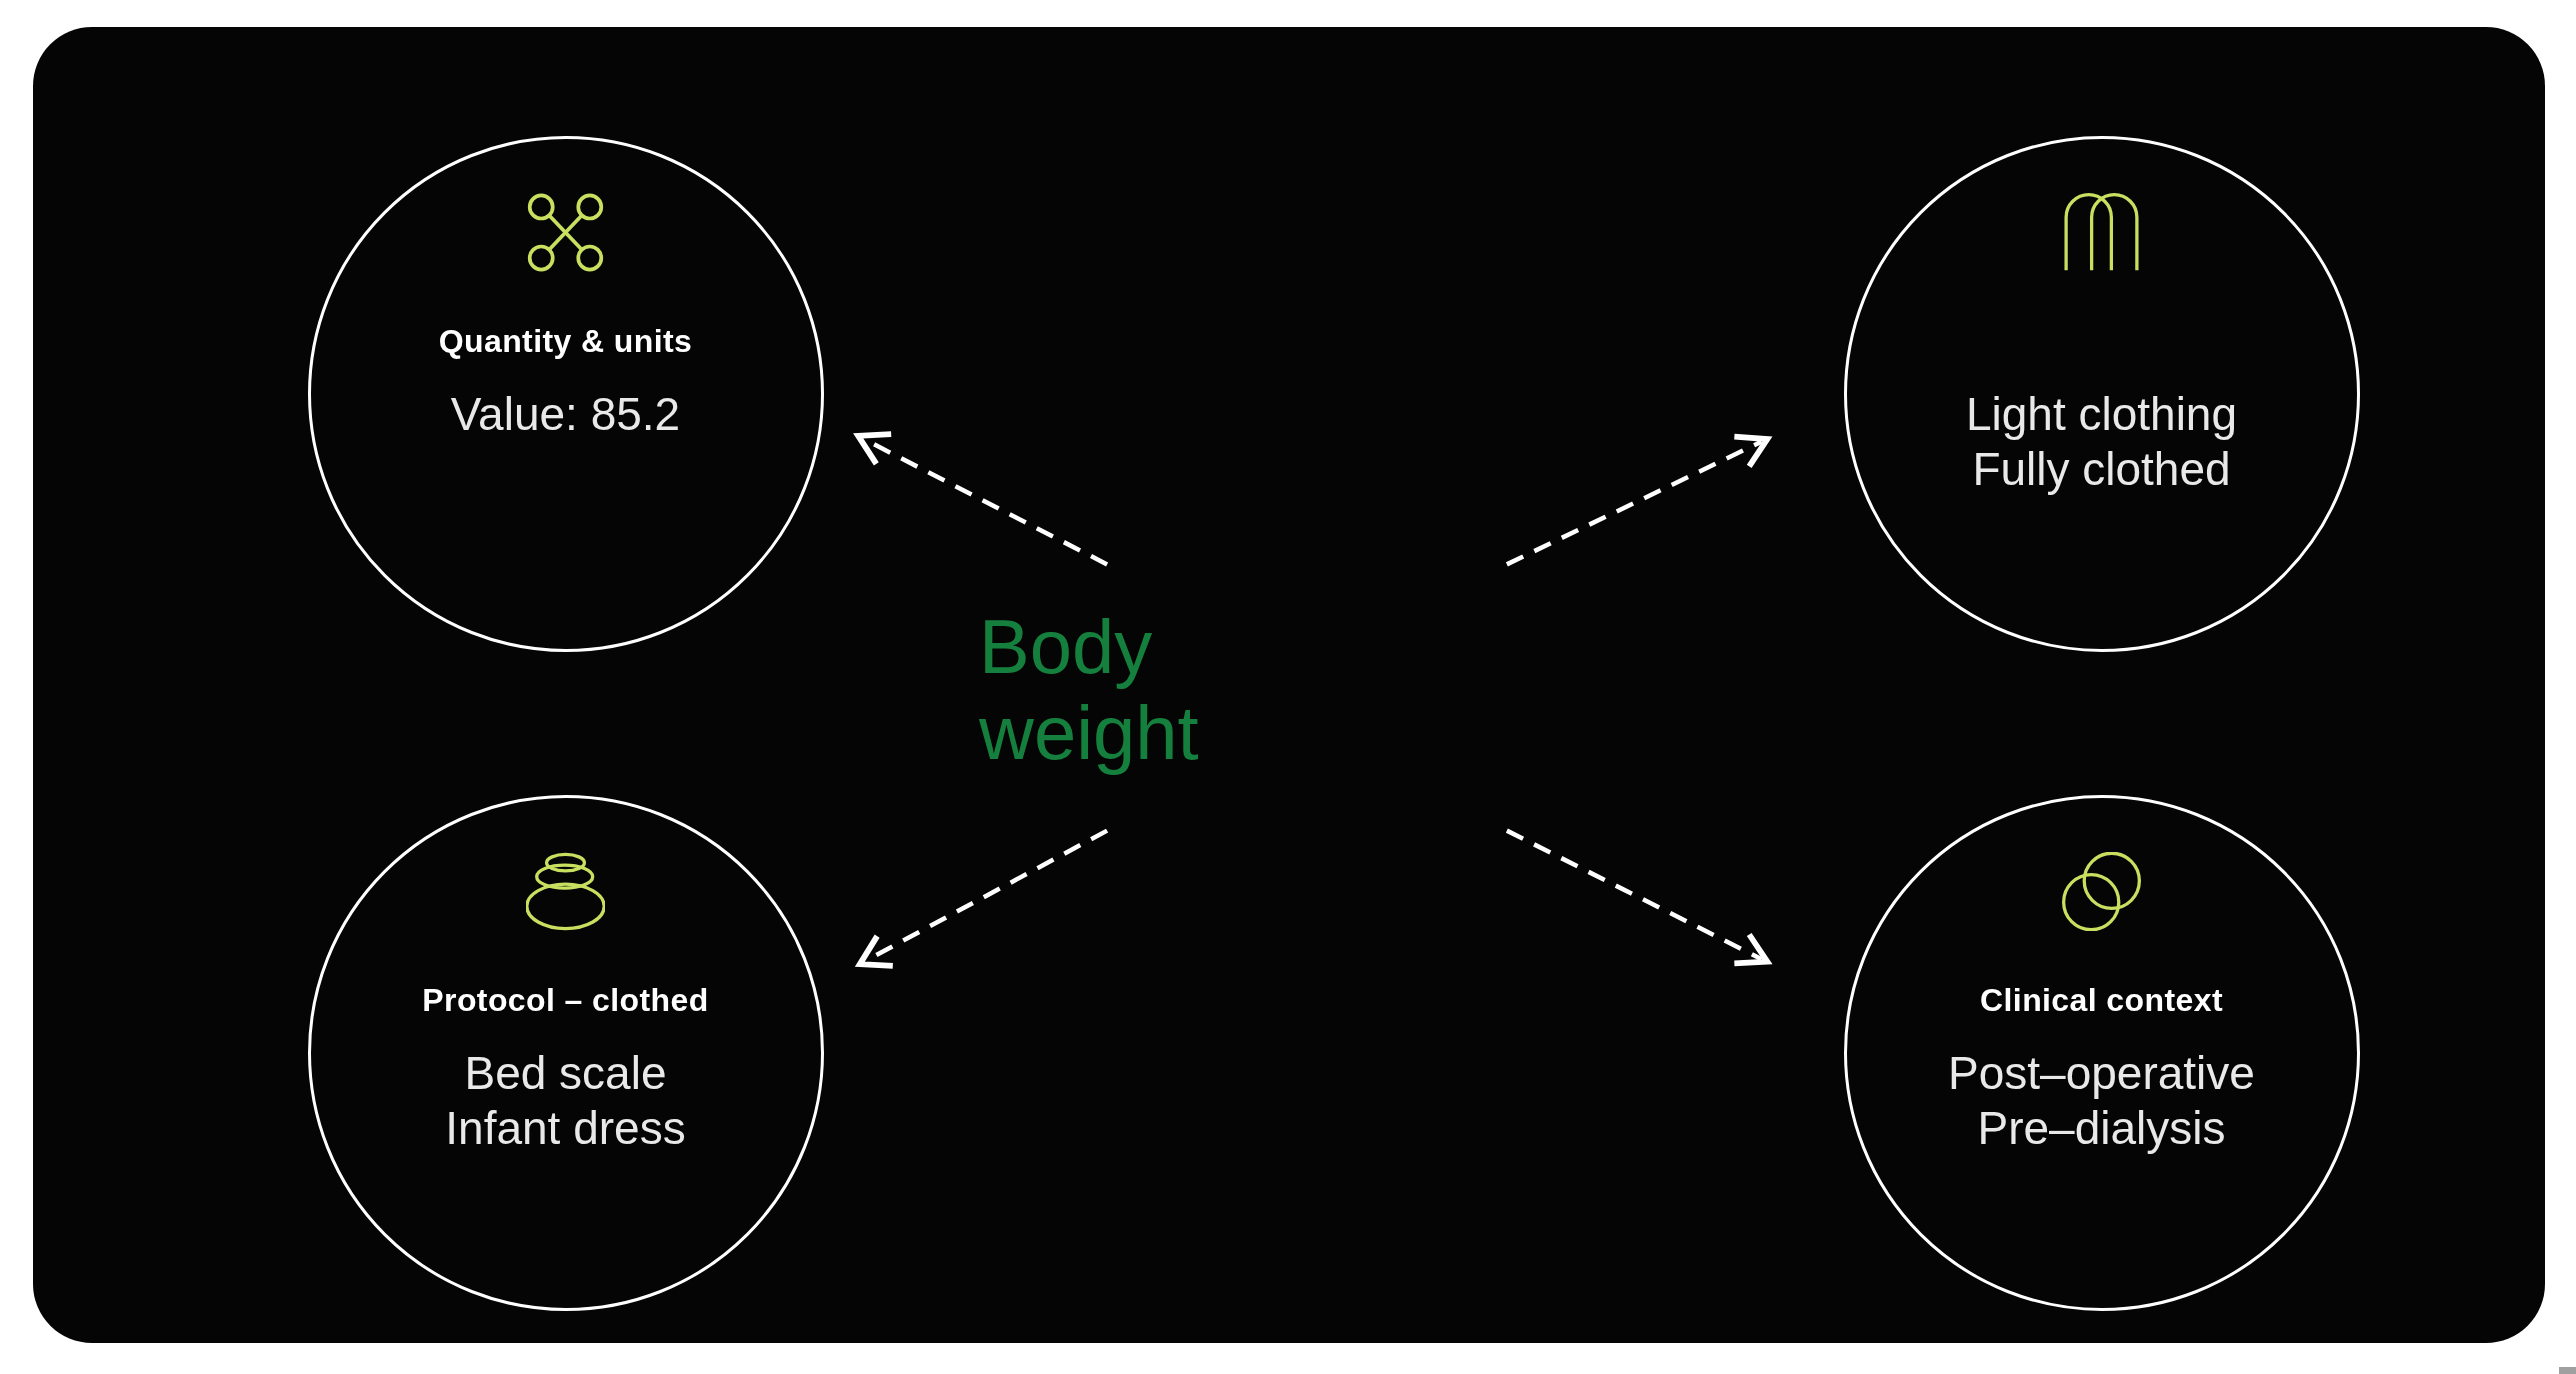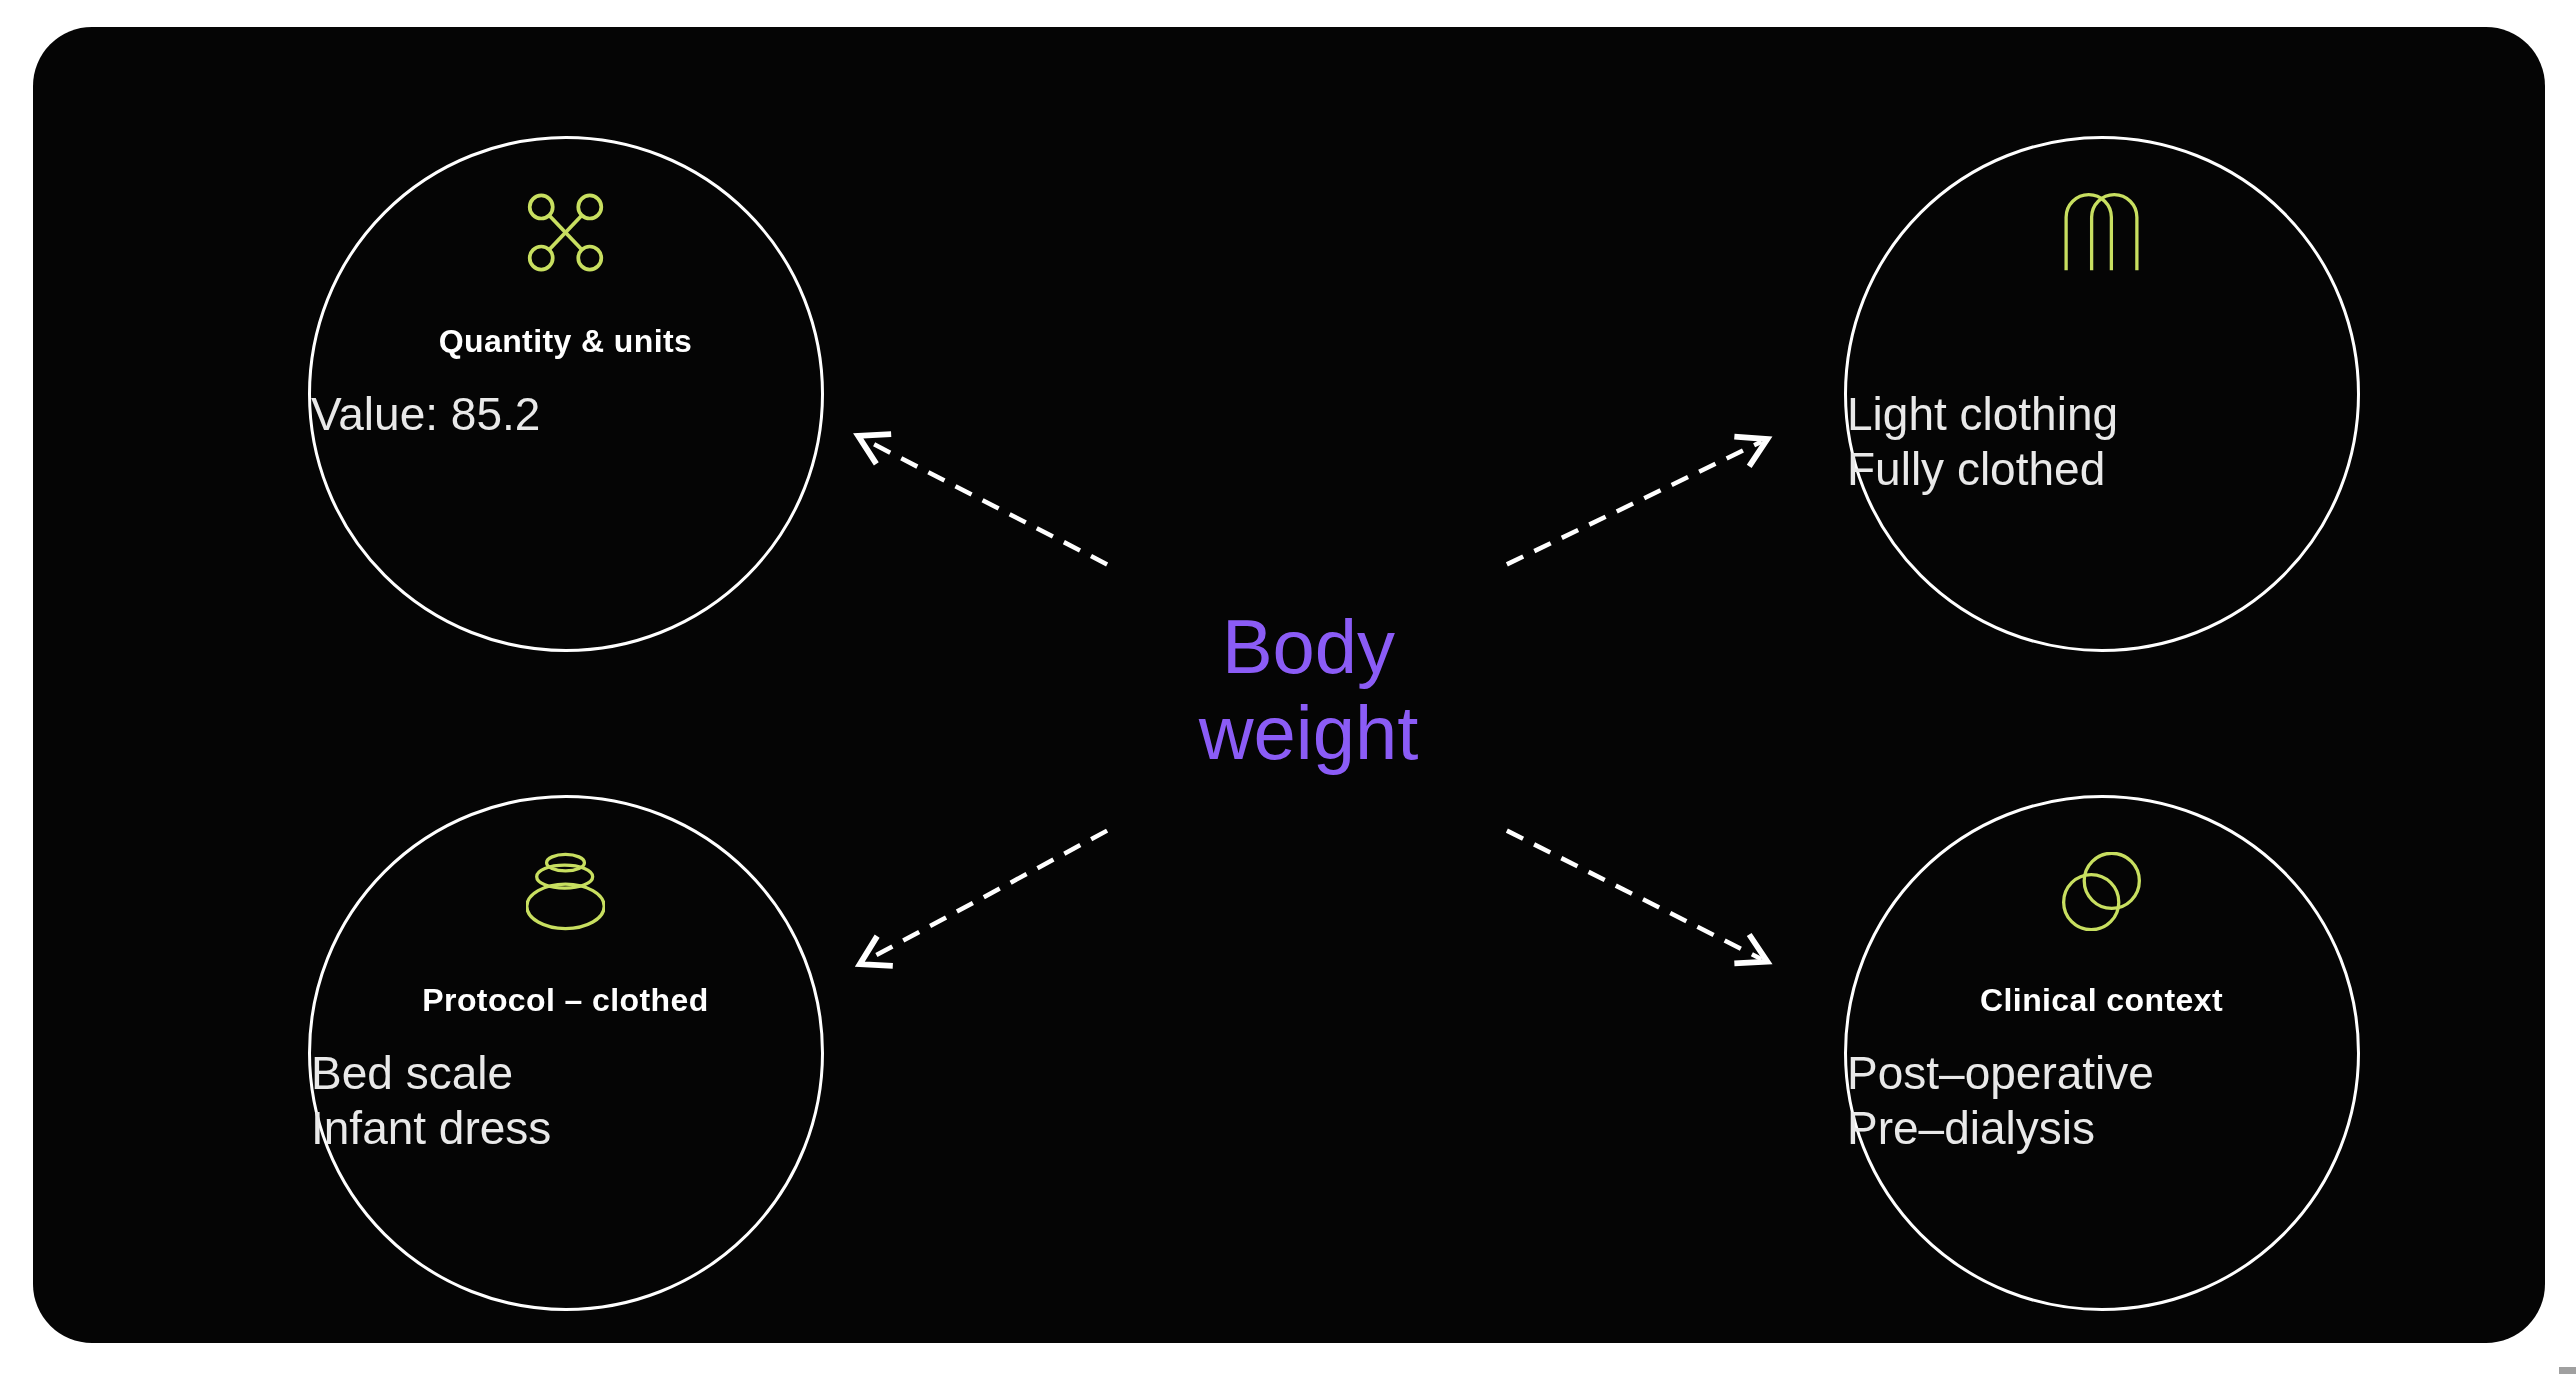--- a/index.html
+++ b/index.html
@@ -7,24 +7,24 @@
   .stage{position:relative;width:2576px;height:1374px;background:#ffffff;}
   .panel{position:absolute;left:33px;top:27px;width:2512px;height:1316px;background:#050505;border-radius:59px;}
   .node{position:absolute;width:516px;height:516px;border:3.3px solid #ffffff;border-radius:50%;box-sizing:border-box;}
   .node-tl{left:275px;top:109px;}
   .node-tr{left:1811px;top:109px;}
   .node-bl{left:275px;top:768px;}
   .node-br{left:1811px;top:768px;}
   .node .icon{position:absolute;left:215px;top:54px;width:79px;height:79px;}
   .node .title{position:absolute;left:0;top:173px;width:509px;text-align:center;
                font-size:32px;font-weight:600;letter-spacing:0.4px;color:#ffffff;line-height:58px;}
-  .node .items{position:absolute;left:0;top:248px;width:509px;text-align:left;
+  .node .items{position:absolute;left:0;top:248px;width:509px;text-align:center;
                font-size:46px;font-weight:400;color:#e9e9e9;line-height:55px;}
-  .center-label{position:absolute;left:946px;top:577px;width:659px;text-align:center;
-                color:#8b5cf6;font-size:76px;font-weight:400;line-height:86px;}
+  .center-label{position:absolute;left:946px;top:577px;width:659px;text-align:left;
+                color:#15803d;font-size:76px;font-weight:400;line-height:86px;}
   .arrows{position:absolute;left:0;top:0;width:2576px;height:1374px;pointer-events:none;}
   .corner-sliver{position:absolute;left:2559px;top:1367px;width:17.3px;height:7.4px;background:#a0a0a0;}
 </style>
 </head>
 <body>
 
 <div class="stage">
   <div class="panel">
 
     <div class="center-label">

